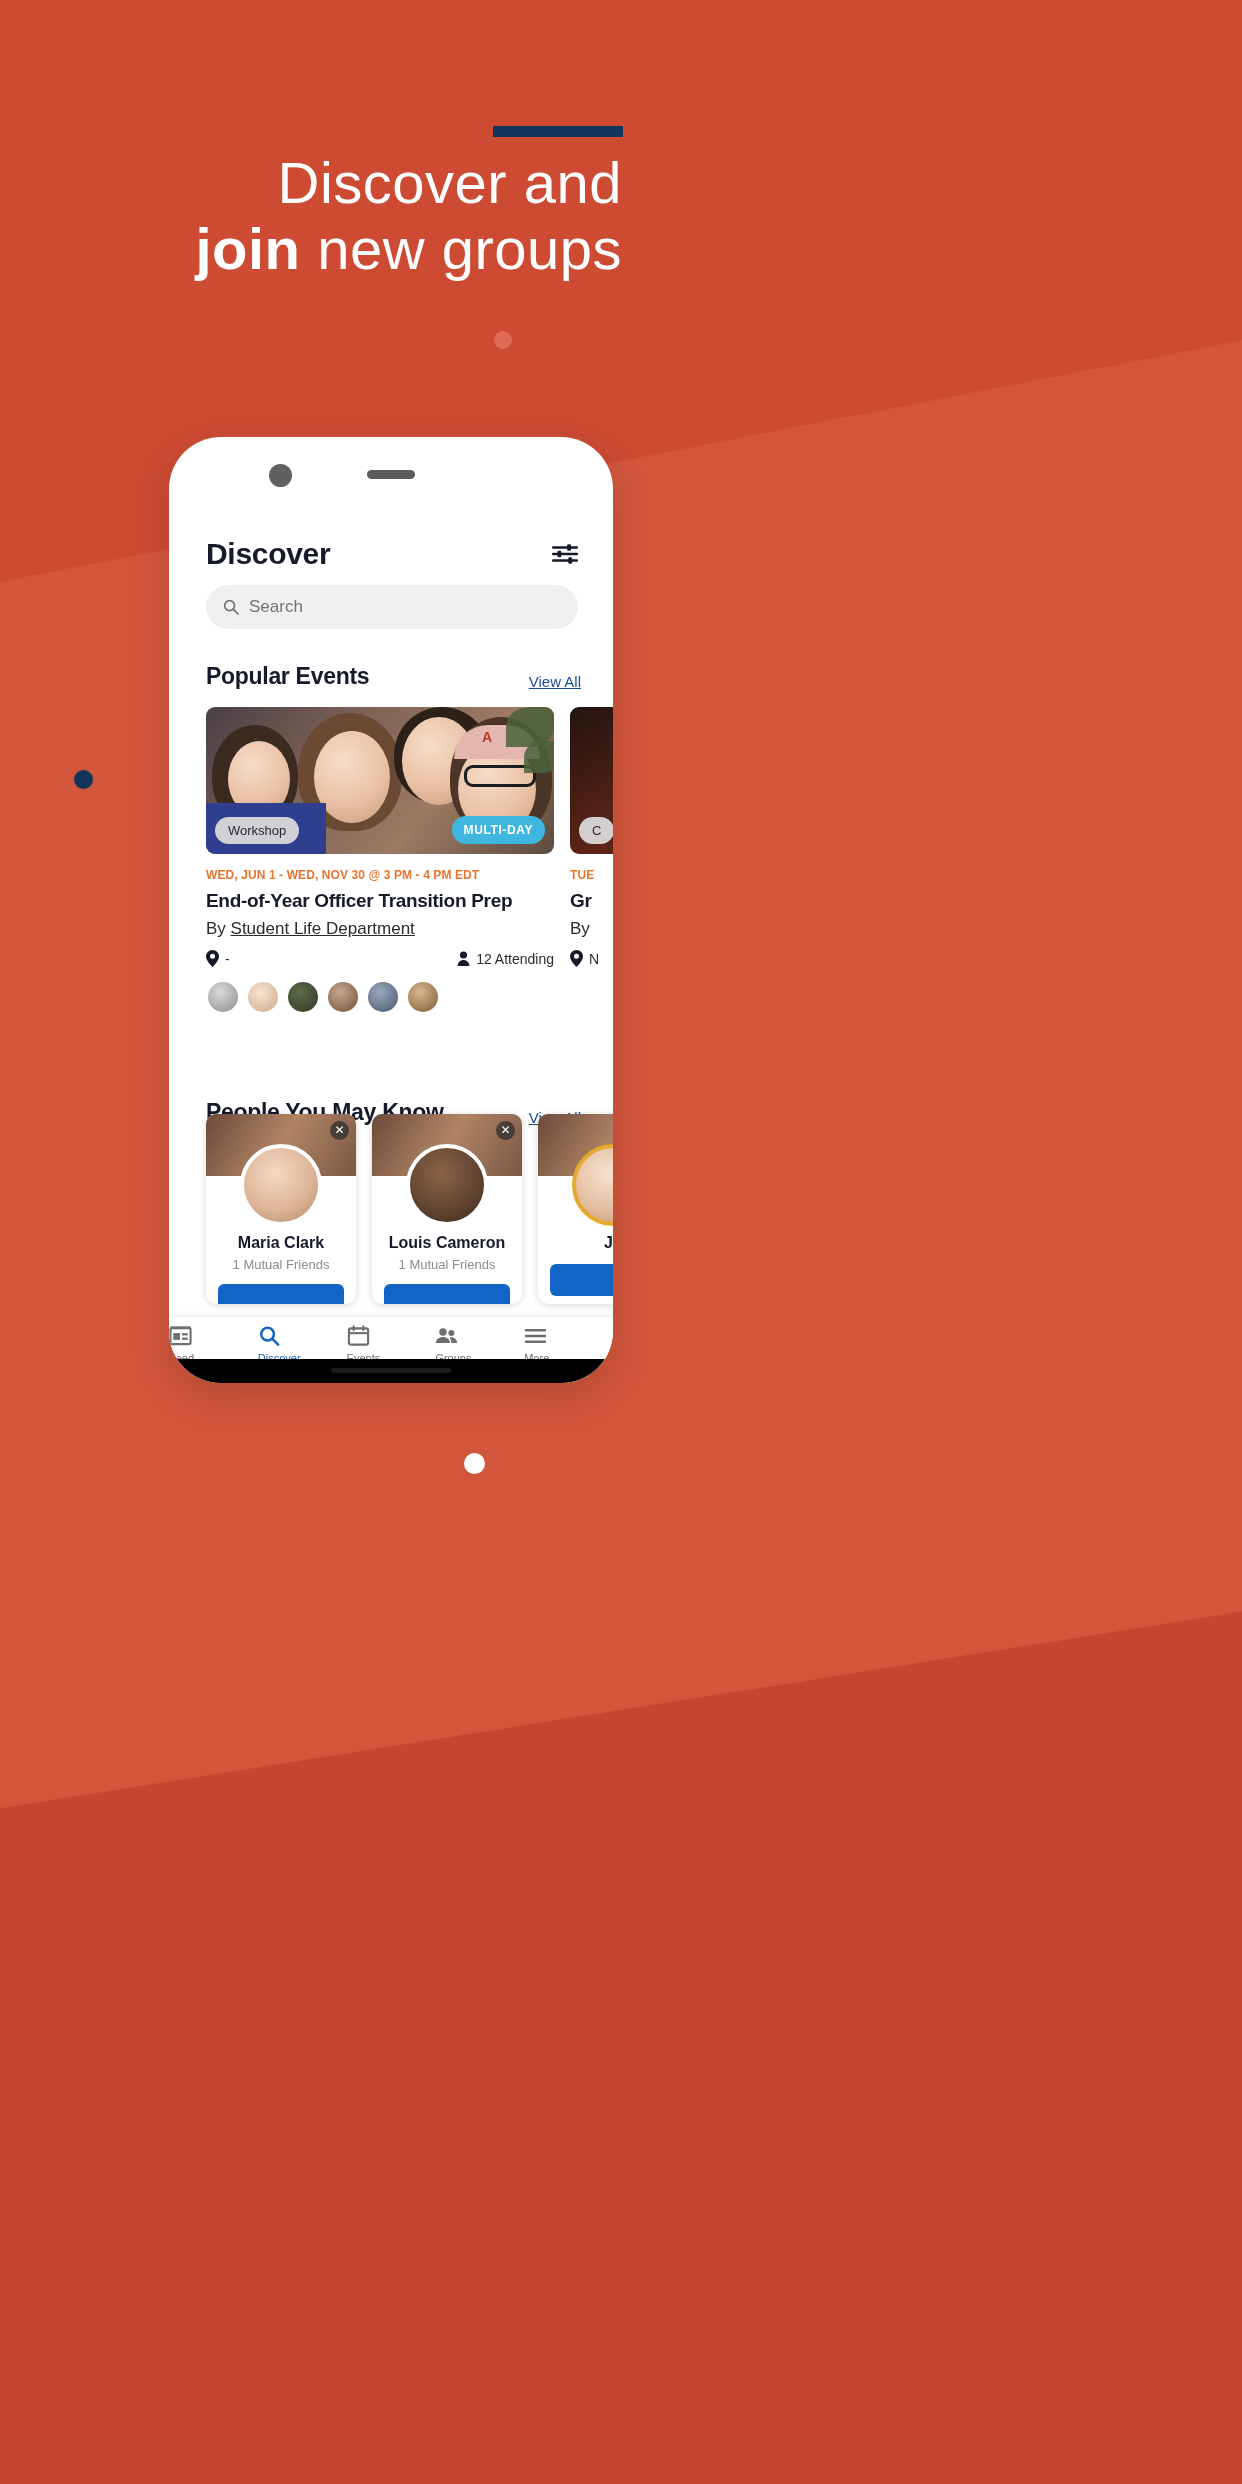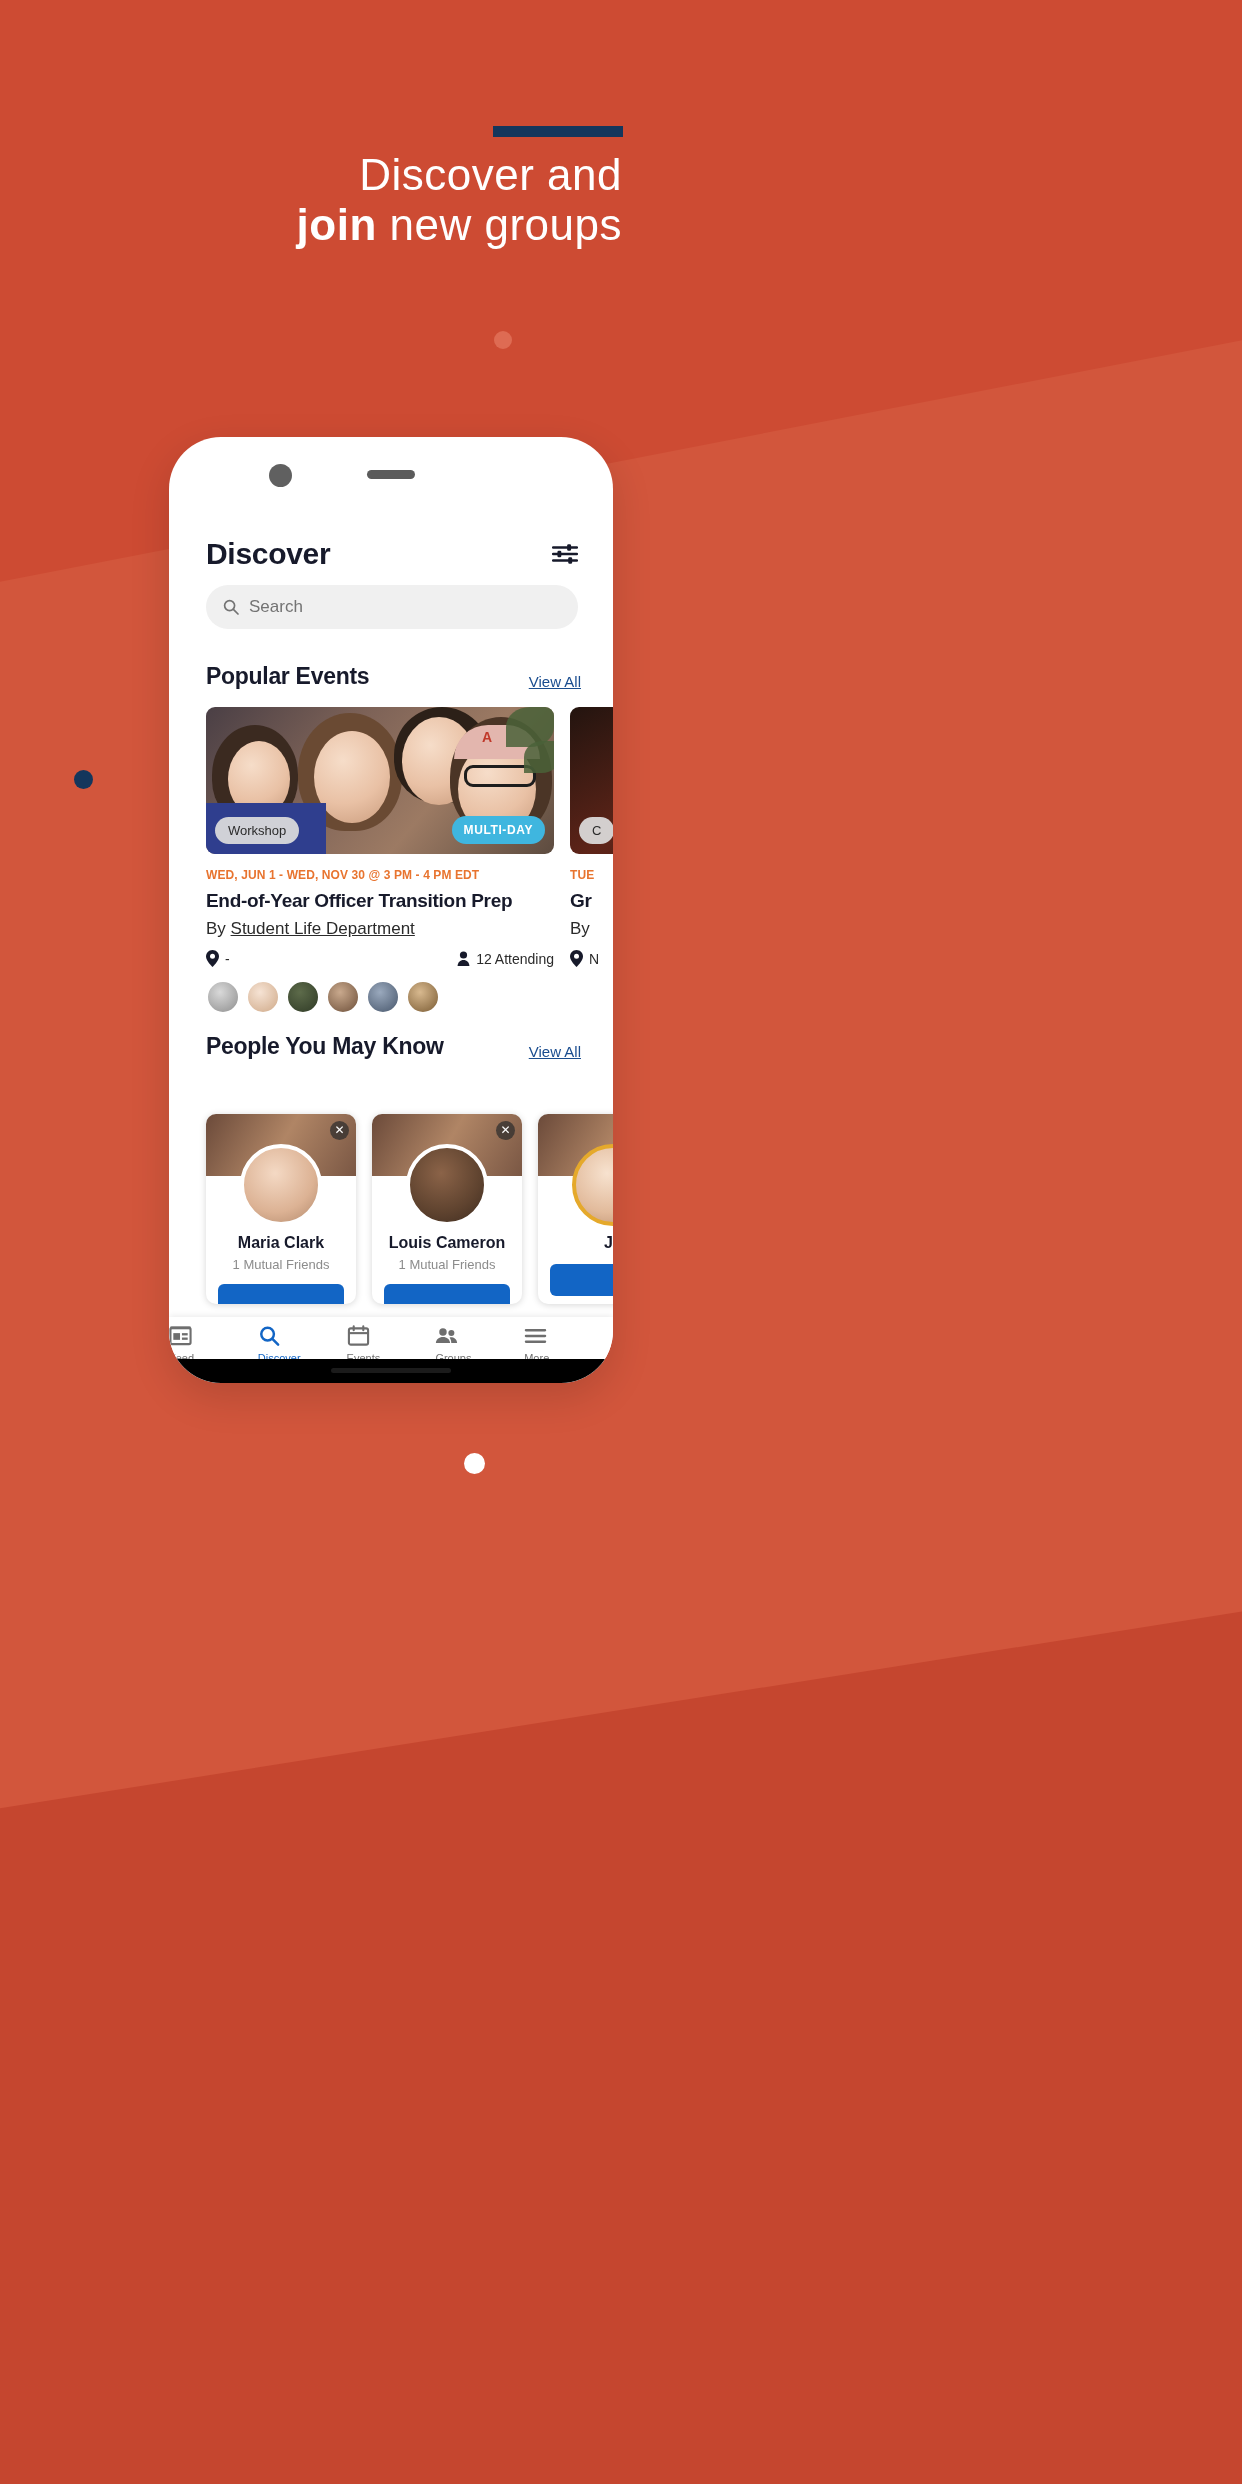--- a/index.html
+++ b/index.html
@@ -30,21 +30,21 @@
 
   .navy-bar {
     position:absolute; left:493px; top:126px;
     width:130px; height:11px; background:#14365C;
   }
 
   .headline {
     position:absolute; left:0; top:150px; width:622px;
     text-align:right;
     color:#FFFFFF;
-    font-size:44px;
+    font-size:58px;
     line-height:1.14;
     font-weight:300;
     letter-spacing:0.5px;
   }
   .headline .b { font-weight:700; }
 
   .dot-sm {
     position:absolute; left:494px; top:331px;
     width:18px; height:18px; border-radius:50%;
     background:#DE6B53;
@@ -355,21 +355,21 @@
               <path d="M6.5 0C2.9 0 0 2.9 0 6.5 0 11 6.5 17 6.5 17S13 11 13 6.5C13 2.9 10.1 0 6.5 0z" fill="#171A2B"></path>
               <circle cx="6.5" cy="6.3" r="2.5" fill="#fff"></circle>
             </svg>
             <span>N</span>
           </span>
         </div>
       </div>
 
     </div>
 
-    <div class="sec-hdr" style="top:596px;">
+    <div class="sec-hdr" style="top:662px;">
       <span class="sec-title">People You May Know</span>
       <span class="view-all">View All</span>
     </div>
 
     <div class="ppl-rail">
       <div class="p-card">
         <div class="p-cover">
           <div class="p-close">✕</div>
         </div>
         <div class="p-ava"></div>

